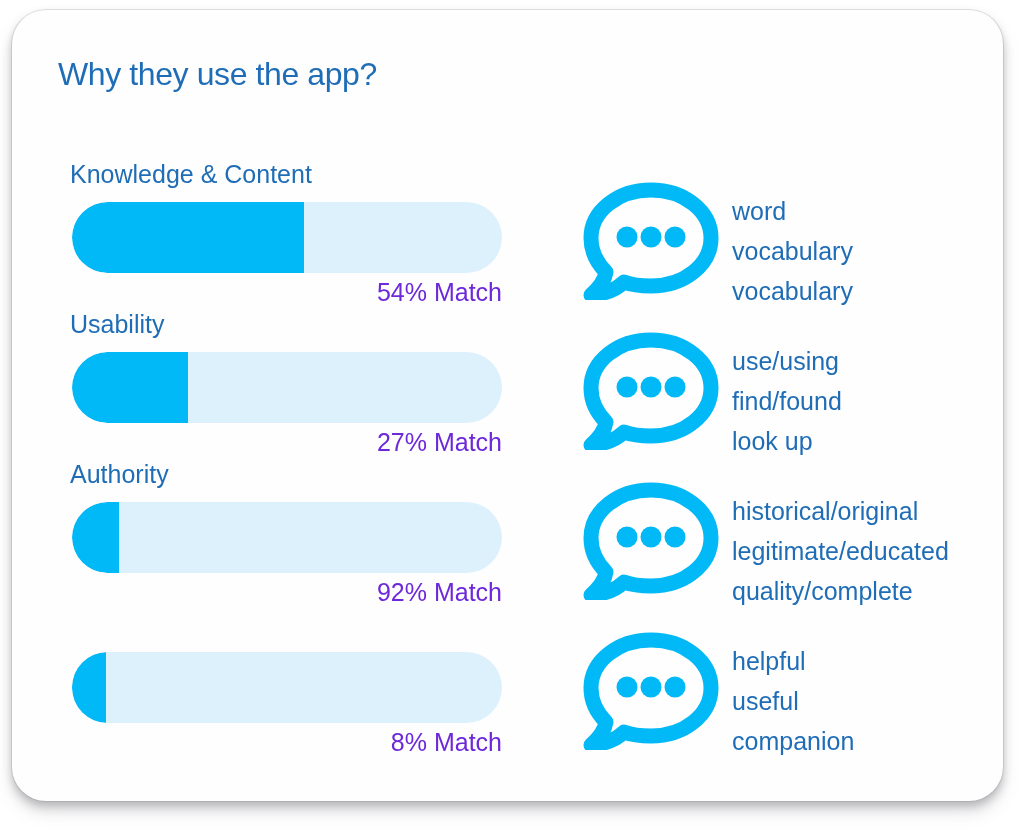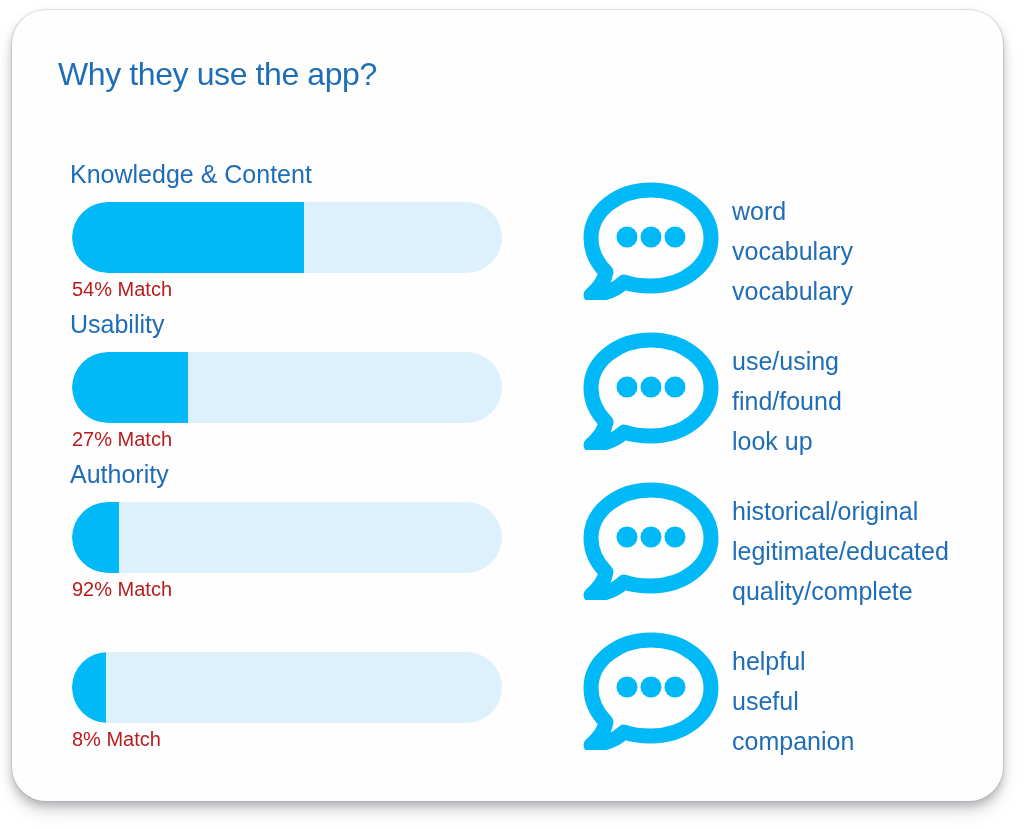--- a/index.html
+++ b/index.html
@@ -84,23 +84,23 @@
     height: 100%;
     background: #00b9f6;
     border-top-left-radius: 36px;
     border-bottom-left-radius: 36px;
   }
   .bar-value {
     position: absolute;
     left: 60px;
     top: 118px;
     width: 430px;
-    text-align: left;
-    font-size: 20px;
-    color: #b91c1c;
+    text-align: right;
+    font-size: 25px;
+    color: #6d28d9;
     white-space: nowrap;
   }
 
   
   .bubbles {
     position: absolute;
     left: 565px;
     top: 150px;
     width: 460px;
   }

